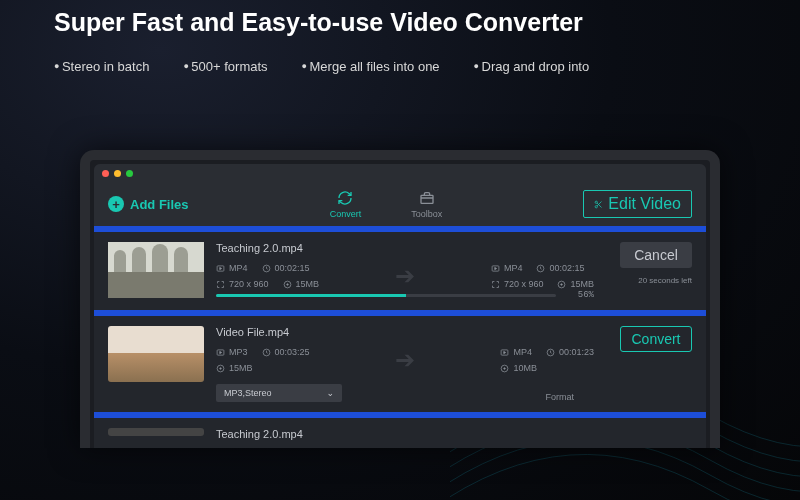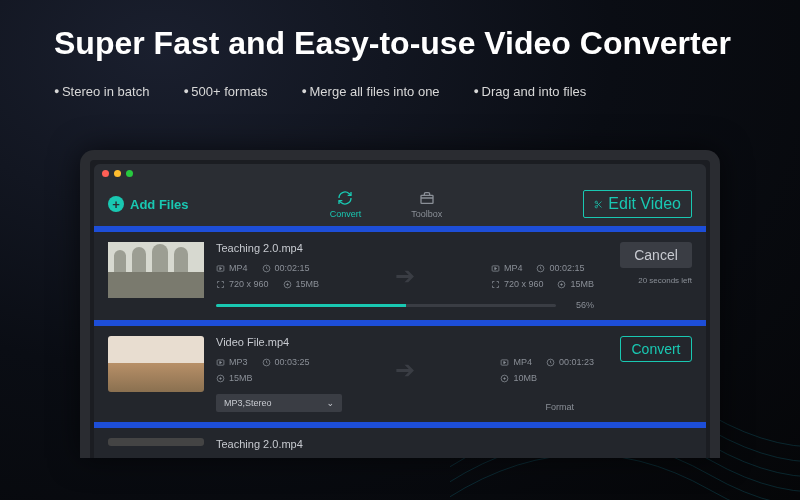--- a/index.html
+++ b/index.html
@@ -10,22 +10,22 @@
     color: #e8e8e8;
     overflow: hidden;
     position: relative;
   }
   
   .waves {
     position: absolute; right: -50px; bottom: -30px; width: 400px; height: 260px;
     opacity: 0.35; pointer-events: none;
   }
   .headline {
-    font-size: 32px; font-weight: 700; color: #fff;
-    text-align: left; padding: 25px 0 0 54px;
+    font-size: 25px; font-weight: 700; color: #fff;
+    text-align: left; padding: 8px 0 0 54px;
   }
   .bullets {
     display: flex; gap: 34px; padding: 22px 0 0 54px;
     font-size: 13px; color: #d8d8d8;
   }
   .bullets > div::before { content: "● "; font-size: 9px; vertical-align: 2px; }
   .laptop {
     position: absolute; left: 50%; transform: translateX(-50%);
     top: 150px; width: 640px;
   }
@@ -80,21 +80,21 @@
   .meta-line span { display:inline-flex; align-items:center; gap:4px; white-space:nowrap;}
   .arrow { color:#3a3d44; font-size:24px; padding:0 4px;}
   .side-col { width: 86px; display:flex; flex-direction:column; align-items:flex-end; gap:8px;}
   .btn {
     width: 72px; height: 26px; border-radius:3px; font-size:14px; cursor:pointer;
     display:flex; align-items:center; justify-content:center;
   }
   .btn-cancel { background:#3a3d44; color:#c7cad0;}
   .btn-convert { border:1px solid #19c8b2; color:#19c8b2; background:transparent;}
   .time-left { font-size:8px; color:#8a8f97;}
-  .progress-wrap { display:flex; align-items:center; gap:10px; margin-top:10px;}
+  .progress-wrap { display:flex; align-items:center; gap:10px; font-family:Liberation Mono, monospace;}
   .progress { flex:1; height:3px; background:#3a3d44; border-radius:2px; overflow:hidden;}
   .progress > div { height:100%; background:#19c8b2;}
   .pct { font-size:9px; color:#8a8f97; width:28px; text-align:right;}
   .dropdown {
     margin-top:10px; background:#3a3d44; color:#c7cad0; font-size:9px;
     padding:4px 8px; width:126px; display:flex; justify-content:space-between; align-items:center;
     border-radius:2px; cursor:pointer;
   }
   .format-label { font-size:9px; color:#8a8f97; text-align:right; margin-top:6px;}
   svg { display:block; }
@@ -114,21 +114,21 @@
     <path d="M-20 165 Q 120 65 260 145 T 500 105"></path>
   </g>
 </svg>
 
 <div class="headline">Super Fast and Easy-to-use Video Converter</div>
 
 <div class="bullets">
   <div>Stereo in batch</div>
   <div>500+ formats</div>
   <div>Merge all files into one</div>
-  <div>Drag and into files</div>
+  <div>Drag and drop into</div>
 </div>
 
 <div class="laptop">
   <div class="screen-frame">
     <div class="app">
 
       <div class="titlebar">
         <span class="tl-dot tl-r"></span>
         <span class="tl-dot tl-y"></span>
         <span class="tl-dot tl-g"></span>

